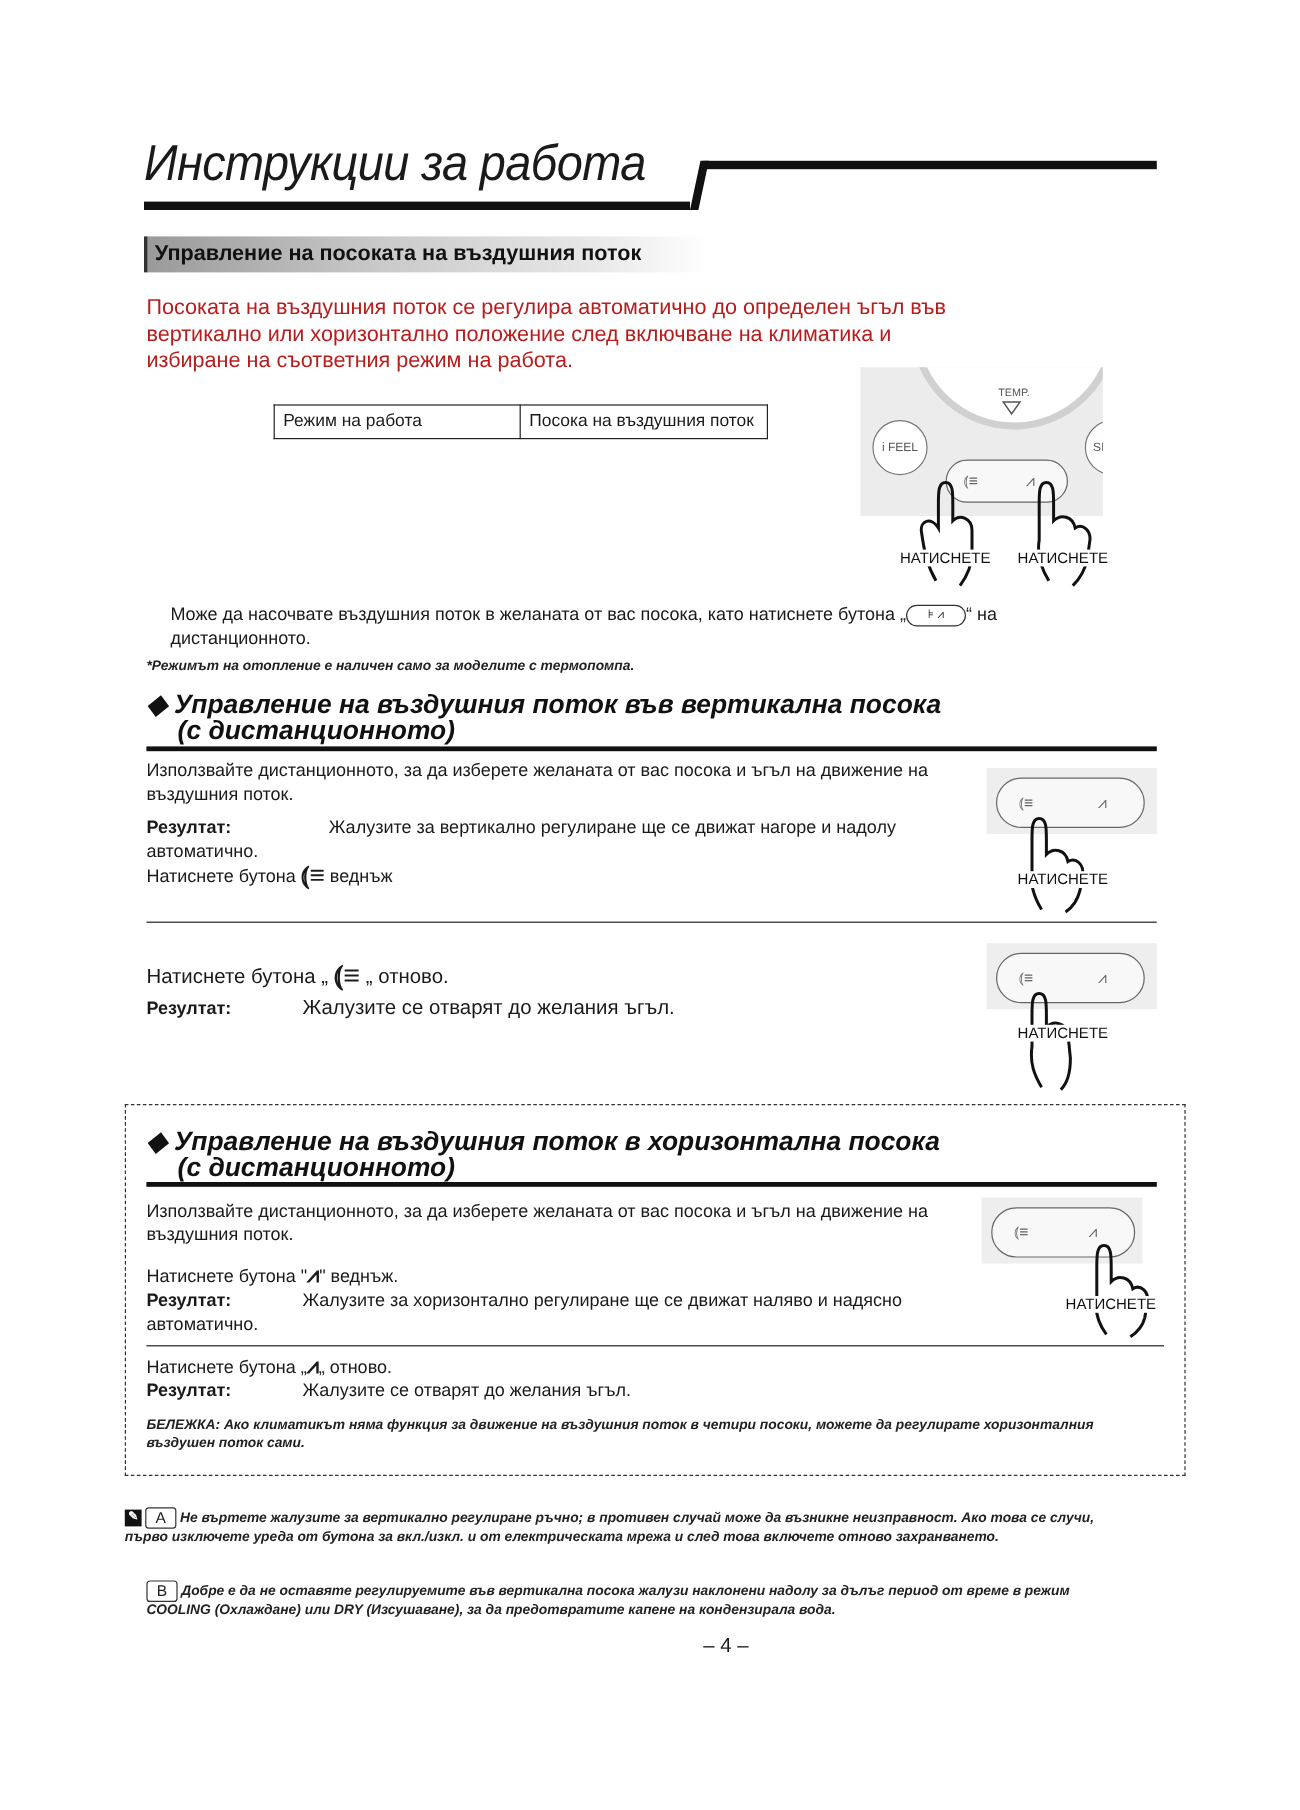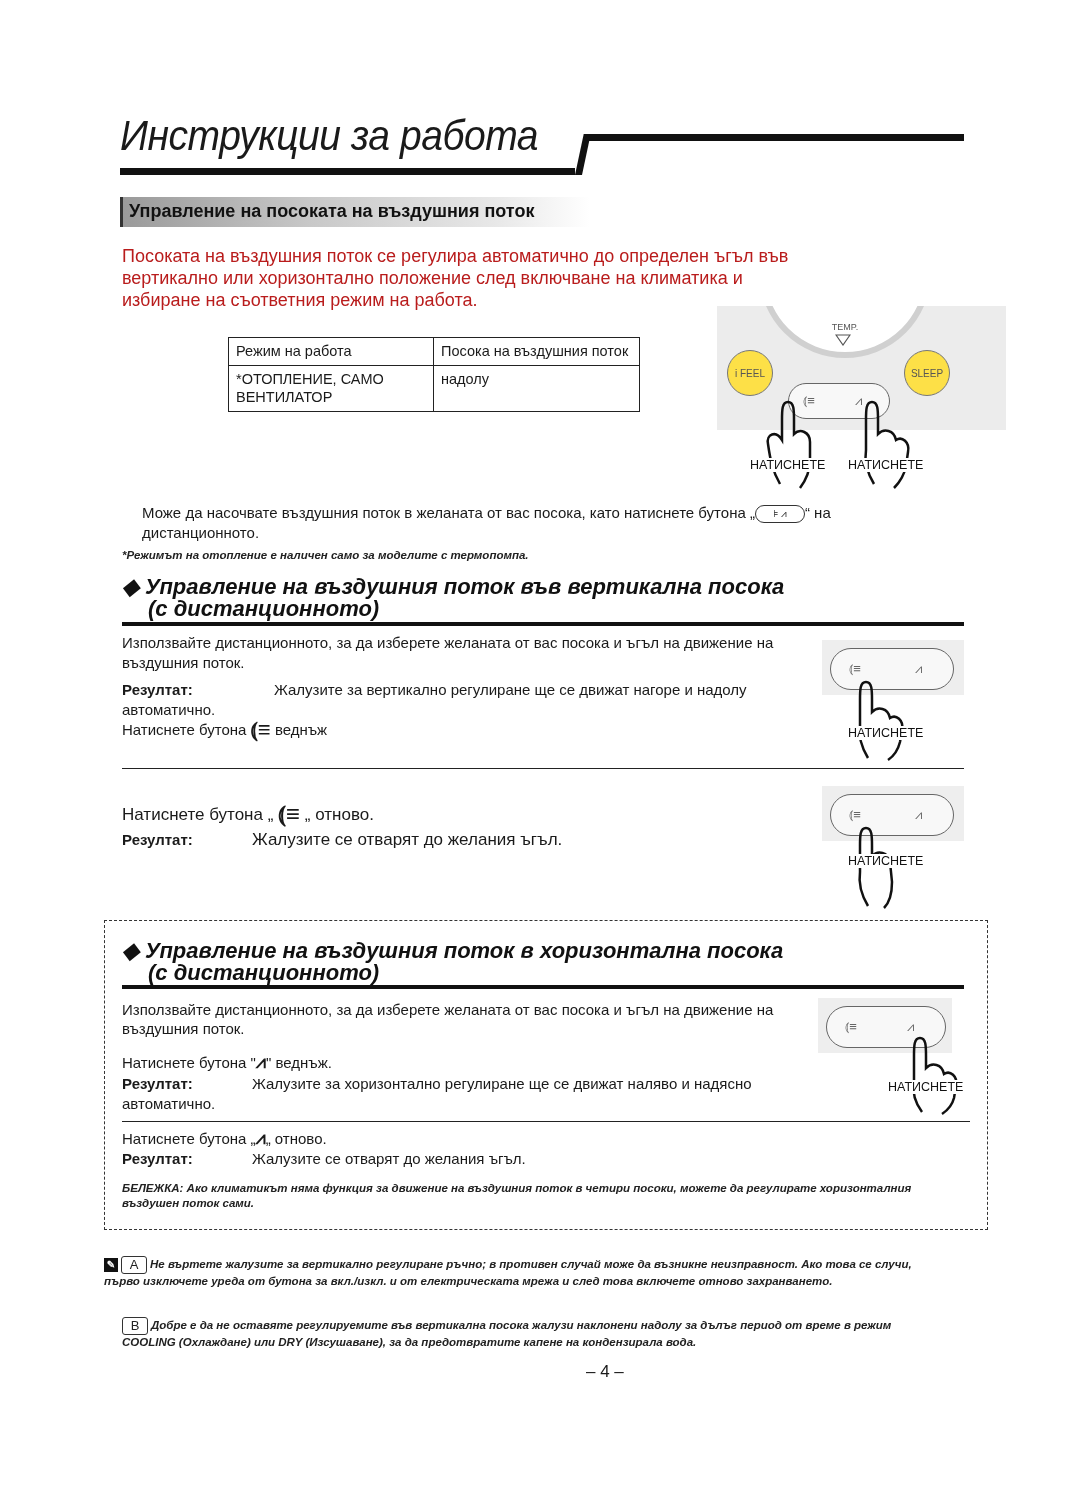--- a/index.html
+++ b/index.html
@@ -8,23 +8,23 @@
   .title { left:120px; top:112px; font-size:42px; font-style:italic; font-weight:normal; letter-spacing:-0.5px; transform:scaleX(0.93); transform-origin:left; }
   .title-bar-bottom { left:120px; top:168px; width:455px; height:7px; background:#111; }
   .title-bar-top { left:586px; top:134px; width:378px; height:7px; background:#111; }
   .title-slant { left:575px; top:134px; width:7px; height:41px; background:#111; transform:skewX(-12deg); transform-origin:bottom; }
   .sec-head { left:120px; top:197px; width:470px; height:30px; background:linear-gradient(to right,#9a9a9a 0%,#c8c8c8 40%,#e8e8e8 80%,#ffffff 100%); border-left:3px solid #333; box-sizing:border-box; }
   .sec-head span { position:absolute; left:6px; top:4px; font-size:18px; font-weight:bold; color:#111; white-space:nowrap; }
   .intro { left:122px; top:245px; width:680px; font-size:18px; line-height:22px; color:#b91c1c; }
   table.modes { position:absolute; left:228px; top:337px; width:412px; border-collapse:collapse; font-size:14.5px; }
   table.modes td { border:1px solid #222; padding:4px 7px 5px 7px; vertical-align:top; line-height:18px; }
   table.modes td:first-child { width:190px; }
-  .remote { left:717px; top:306px; width:289px; height:124px; background:#ececec; overflow:hidden; }
+  .remote { left:717px; top:306px; width:202px; height:124px; background:#ececec; overflow:hidden; }
   .dial { position:absolute; left:42px; top:-120px; width:160px; height:160px; border-radius:50%; background:#fff; border:6px solid #d0d0d0; }
-  .round-btn { position:absolute; width:44px; height:44px; border-radius:50%; border:1px solid #777; background:#fde047; font-size:10px; color:#555; display:flex; align-items:center; justify-content:center; }
+  .round-btn { position:absolute; width:44px; height:44px; border-radius:50%; border:1px solid #777; background:#ffffff; font-size:10px; color:#555; display:flex; align-items:center; justify-content:center; }
   .pill { position:absolute; border:1.3px solid #666; border-radius:22px; background:#f8f8f8; }
   .pill .g { position:absolute; font-size:13px; color:#666; top:50%; transform:translateY(-50%); }
   .finger { position:absolute; }
   .press-label { position:absolute; font-size:12.5px; color:#111; white-space:nowrap; }
   .gray-bg { position:absolute; background:#eeeeee; }
   .body-text { font-size:15px; line-height:20px; color:#1a1a1a; }
   .note-it { font-size:11.5px; font-style:italic; font-weight:bold; color:#222; }
   .h2 { font-size:22px; font-weight:bold; font-style:italic; line-height:22px; color:#111; }
   .rule-thick { height:4px; background:#111; }
   .rule-thin { height:1px; background:#222; }
@@ -45,24 +45,20 @@
   <span>Управление на посоката на въздушния поток</span>
 </div>
 
 <div class="abs intro">Посоката на въздушния поток се регулира автоматично до определен ъгъл във вертикално или хоризонтално положение след включване на климатика и избиране на съответния режим на работа.</div>
 
 <table class="modes">
   <tbody>
       <tr>
     <td>Режим на работа</td>
     <td>Посока на въздушния поток</td>
-  </tr>
-  <tr>
-    <td>*ОТОПЛЕНИЕ, САМО ВЕНТИЛАТОР</td>
-    <td>надолу</td>
   </tr>
 </tbody>
   </table>
 
 <div class="abs remote">
   <div class="dial">
     <div style="position:absolute;left:0;right:0;top:130px;text-align:center;font-size:9px;color:#555;">TEMP.</div>
     <svg style="position:absolute;left:70px;top:142px;" width="16" height="12">
         <polygon points="1,1 15,1 8,11" fill="none" stroke="#555" stroke-width="1.2"></polygon>
       </svg>

